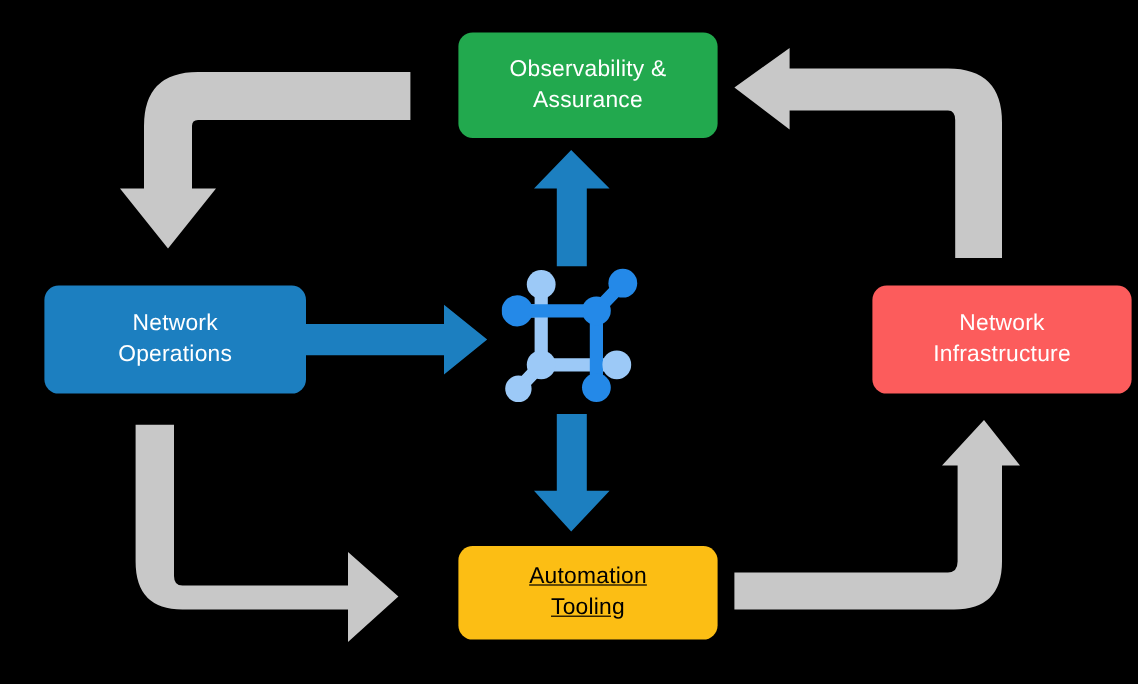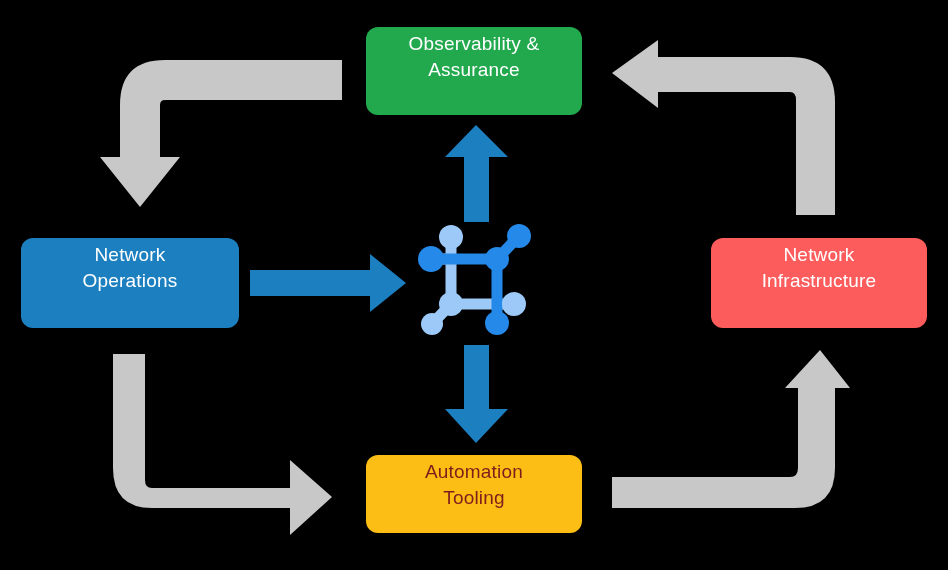--- a/index.html
+++ b/index.html
@@ -14,31 +14,32 @@
     position: relative;
     width: 948px;
     height: 570px;
     background: #000000;
     overflow: hidden;
   }
   .node-box {
     position: absolute;
     border-radius: 12px;
     display: flex;
-    align-items: flex-start;
+    align-items: center;
     justify-content: center;
     text-align: center;
     color: #ffffff;
     font-size: 19px;
     line-height: 1.35;
     font-weight: 400;
     letter-spacing: 0.2px;
     box-sizing: border-box;
     padding: 4px 10px;
     user-select: none;
+    margin-left: 16px;
   }
   .node-box span { display: block; white-space: pre-line; }
 
   #box-observability { left: 366px; top: 27px;  width: 216px; height: 88px; background: #22A94E; }
   #box-operations    { left: 21px;  top: 238px; width: 218px; height: 90px; background: #1C7FC0; }
   #box-infrastructure{ left: 711px; top: 238px; width: 216px; height: 90px; background: #FC5C5C; }
   #box-automation    { left: 366px; top: 455px; width: 216px; height: 78px; background: #FCBE14; }
 
   .arrow-svg {
     position: absolute;
@@ -124,18 +125,18 @@
   <div class="node-box" id="box-operations" style="background: rgb(28, 127, 192); color: rgb(255, 255, 255);">
     <span>Network
 Operations</span>
   </div>
 
   <div class="node-box" id="box-infrastructure" style="background: rgb(252, 92, 92); color: rgb(255, 255, 255);">
     <span>Network
 Infrastructure</span>
   </div>
 
-  <div class="node-box" id="box-automation" style="background: rgb(252, 190, 20); color: #7f1d1d;">
+  <div class="node-box" id="box-automation" style="background: rgb(252, 190, 20); color: #000000; text-decoration: underline;">
     <span>Automation
 Tooling</span>
   </div>
 
 </div>
 
 </body></html>

